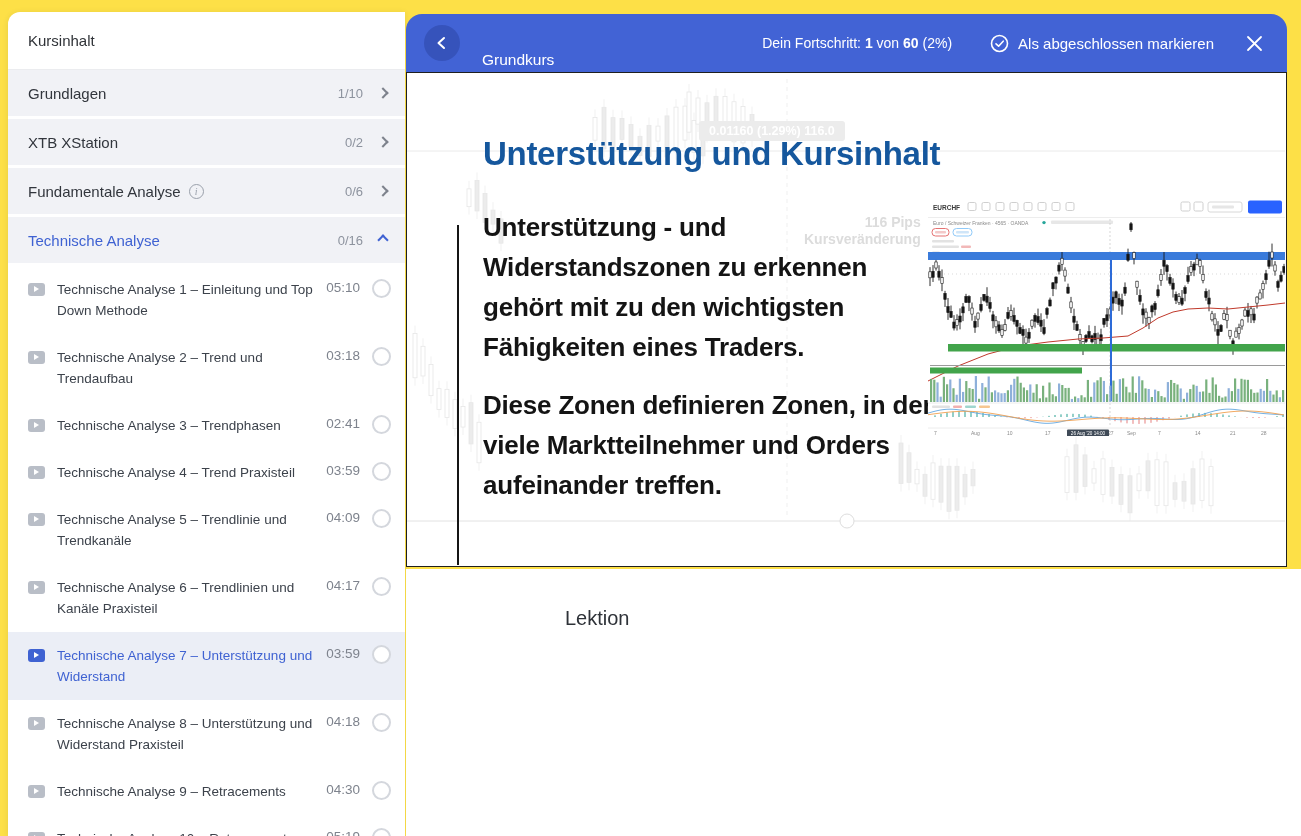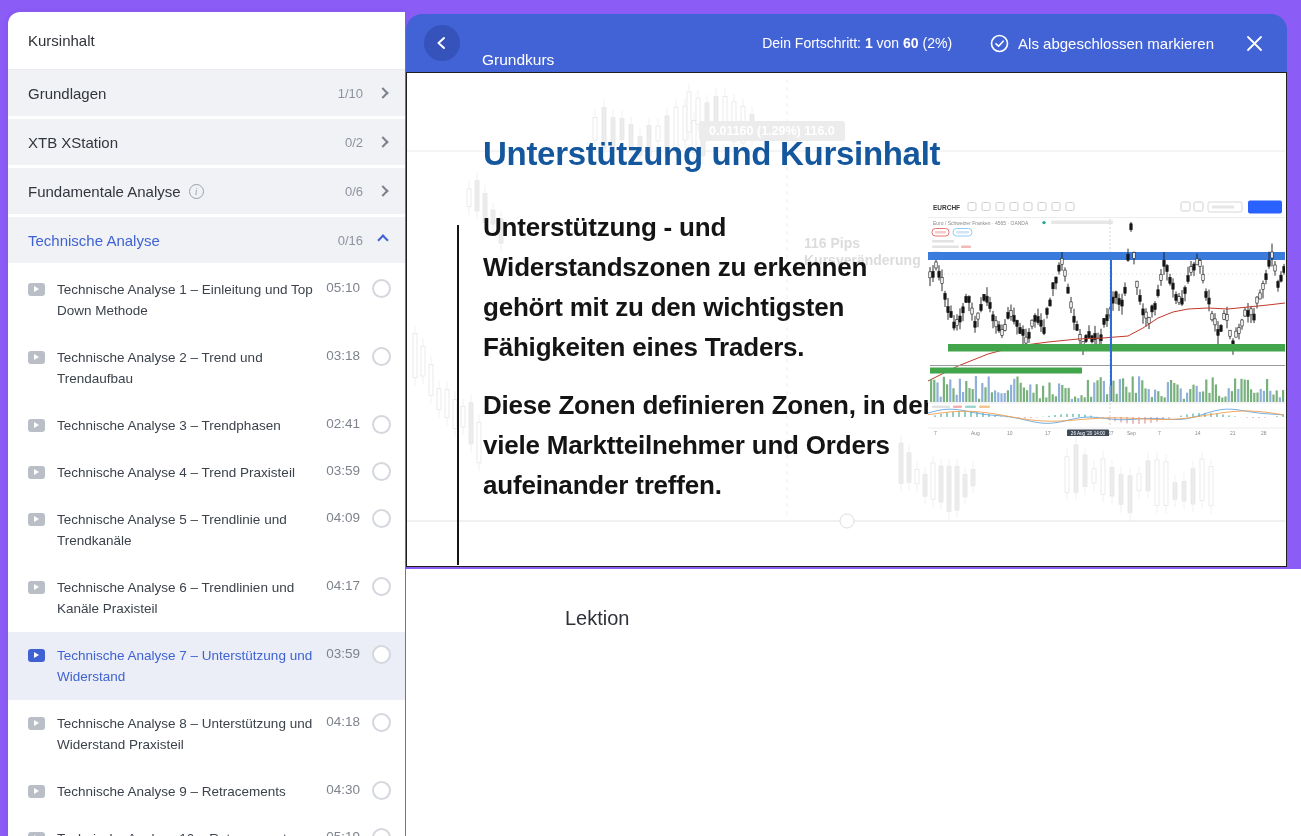--- a/index.html
+++ b/index.html
@@ -1,18 +1,18 @@
 <!DOCTYPE html>
 <html><head>
 <meta charset="utf-8">
 <style>
   * { margin:0; padding:0; box-sizing:border-box; }
   html,body { width:1301px; height:836px; background:#fff; overflow:hidden;
               font-family:"Liberation Sans", sans-serif; }
-  .app { position:relative; width:1301px; height:836px; background:#8b5cf6;padding-left:45px; }
+  .app { position:relative; width:1301px; height:836px; background:#fde047;padding-left:45px; }
 
   
   .sidebar { position:absolute; left:8px; top:12px; width:397px; bottom:0;
              background:#fff; border-radius:12px 0 0 0;
              box-shadow:0 1px 6px rgba(30,35,60,.10); overflow:hidden; }
   .sidebar-header { height:58px; display:flex; align-items:center; padding-left:20px;
                     font-size:15px; color:#2f3237; border-bottom:1px solid #ebecef; }
   .section-row { height:46px; background:#f1f2f6; margin-bottom:3px;
                  display:flex; align-items:center; padding:0 18px 0 20px; cursor:pointer; }
   .section-label { flex:1; font-size:15px; color:#32363d; display:flex; align-items:center; gap:8px; }
@@ -54,22 +54,22 @@
   .close-btn { margin:0 24px 0 32px; background:none; border:none; cursor:pointer;
                display:flex; align-items:center; }
 
   
   .slide { position:absolute; left:406px; top:72px; width:881px; height:495px;
            background:#fff; border:1.5px solid #1f1f1f; overflow:hidden; }
   .wm-svg { position:absolute; left:0; top:0; }
   .slide-vline { position:absolute; left:50px; top:152px; width:1.5px; height:340px; background:#151515; }
   .wm-pill { position:absolute; left:292px; top:48px; background:#ececec; color:#fff;
              font-size:12.5px; font-weight:bold; padding:3px 10px; border-radius:3px; }
-  .wm-pips { position:absolute; left:397px; top:162px; color:#dcdcdc; font-size:14px;
-             font-weight:bold; line-height:17px; }
+  .wm-pips { position:absolute; left:397px; top:141px; color:#dcdcdc; font-size:14px;
+             font-weight:bold; line-height:17px;text-align:right; }
   .slide-title { position:absolute; left:76px; top:62px; font-size:33px; font-weight:bold;
                  color:#15579d; letter-spacing:-0.3px; }
   .slide-par { position:absolute; left:76px; width:480px; font-size:26px; font-weight:700;
                color:#141414; line-height:40px; letter-spacing:-0.2px; }
   .slide-par.p1 { top:134px; }
   .slide-par.p2 { top:312px; }
   .chart-shot { position:absolute; left:521px; top:123px; width:357px; height:240px; background:#fff; }
 
   
   .lesson-footer { position:absolute; left:406px; top:568.5px; right:0; bottom:0; background:#fff; }

